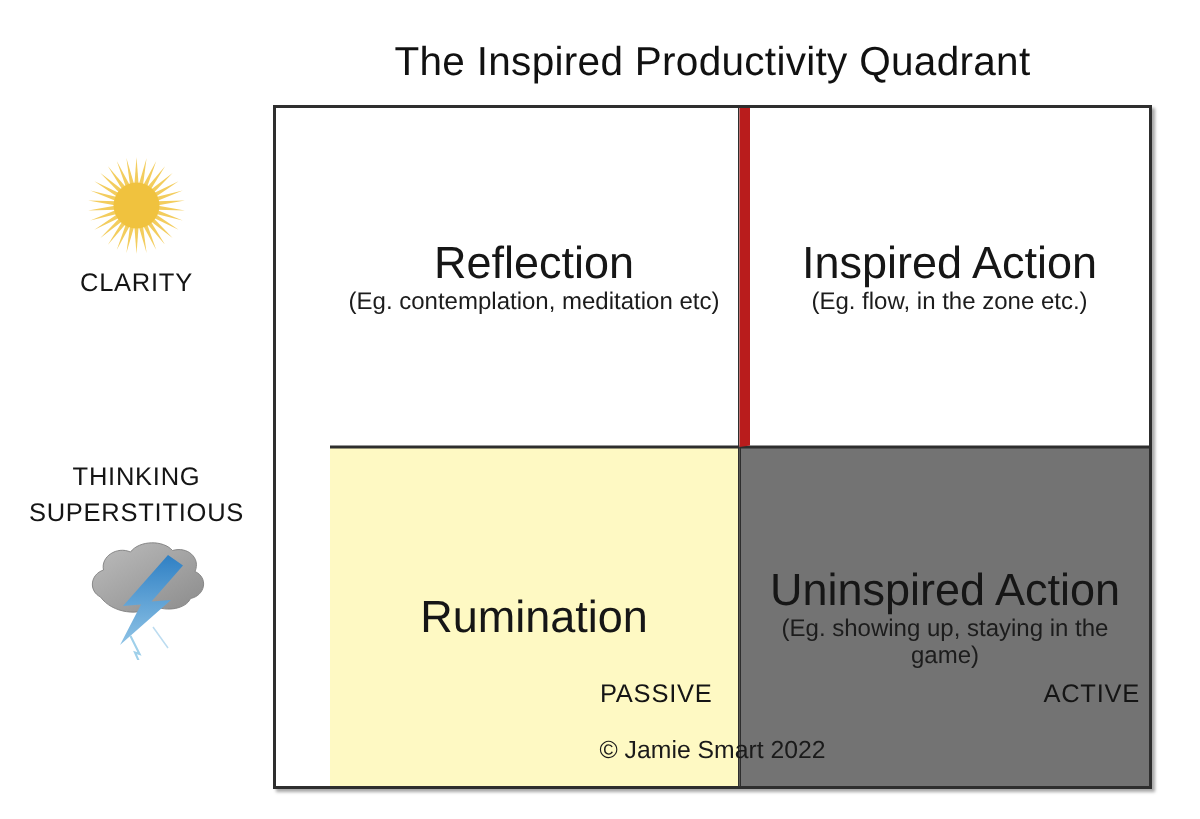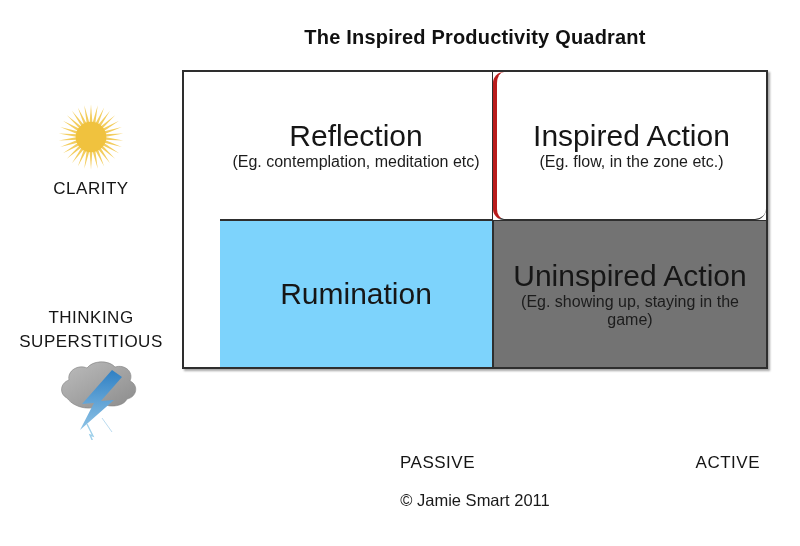--- a/index.html
+++ b/index.html
@@ -2,36 +2,36 @@
 <html><head>
 <meta charset="utf-8">
 <style>
   html,body{margin:0;padding:0;}
   body{
     width:800px;height:546px;position:relative;background:#ffffff;
     font-family:"Liberation Sans", sans-serif;color:#141414;overflow:hidden;
   }
   .page-title{
     position:absolute;left:182px;top:26px;width:586px;
-    text-align:center;font-size:20px;font-weight:bold;letter-spacing:0.2px;color:#111;
+    text-align:center;font-size:27px;font-weight:normal;letter-spacing:0.2px;color:#111;
   }
   .grid{
-    position:absolute;left:182px;top:70px;width:586px;height:299px;
+    position:absolute;left:182px;top:70px;width:586px;height:456px;
     display:grid;grid-template-columns:1fr 1fr;grid-template-rows:1fr 1fr;
     border:2px solid #2e2e2e;box-sizing:border-box;background:#fff;
     box-shadow:2px 2px 2px rgba(0,0,0,0.35);
     padding-left:36px;
   }
   .quadrant{
     display:flex;flex-direction:column;align-items:center;justify-content:center;
     box-sizing:border-box;text-align:center;padding:0 8px;
   }
   .q-tl{border-right:1px solid #2e2e2e;border-bottom:1px solid #2e2e2e;background:#ffffff;}
-  .q-tr{border-left:4px solid #b91c1c;border-bottom:1px solid #2e2e2e;background:#ffffff;border-radius:11px;}
-  .q-bl{border-right:1px solid #2e2e2e;border-top:1px solid #2e2e2e;background:#7dd3fc;}
+  .q-tr{border-left:7px solid #b91c1c;border-bottom:1px solid #2e2e2e;background:#ffffff;}
+  .q-bl{border-right:1px solid #2e2e2e;border-top:1px solid #2e2e2e;background:#fef9c3;}
   .q-br{border-left:1px solid #2e2e2e;border-top:1px solid #2e2e2e;background:#737373;}
   .q-title{font-size:30px;line-height:34px;color:#161616;}
   .q-sub{font-size:16px;line-height:18px;margin-top:0;color:#1c1c1c;}
   .y-axis-block{position:absolute;left:0;width:182px;display:flex;flex-direction:column;align-items:center;}
   .y-top{top:101px;}
   .y-bottom{top:306px;}
   .axis-label{font-size:17px;letter-spacing:0.5px;color:#151515;text-align:center;line-height:24px;}
   .sun-wrap{width:72px;height:72px;margin-bottom:4px;}
   .cloud-wrap{width:92px;height:82px;margin-top:4px;margin-left:18px;}
   .x-axis-label{position:absolute;top:453px;width:293px;text-align:right;font-size:17px;letter-spacing:0.5px;color:#151515;}
@@ -128,13 +128,13 @@
       <polygon points="58,12 28,46 40,45 26,72 60,42 47,43 68,19" fill="url(#bg)"></polygon>
       <path d="M33,66 l6,12 l-3,-1 l4,9" stroke="#9fd0ea" stroke-width="1.4" fill="none"></path>
       <path d="M48,60 l10,14" stroke="#bcdcf0" stroke-width="1" fill="none"></path>
     </svg>
   </div>
 </div>
 
 <div class="x-axis-label x-left">PASSIVE</div>
 <div class="x-axis-label x-right">ACTIVE</div>
 
-<div class="footer">© Jamie Smart 2011</div>
+<div class="footer">© Jamie Smart 2022</div>
 
 </body></html>

